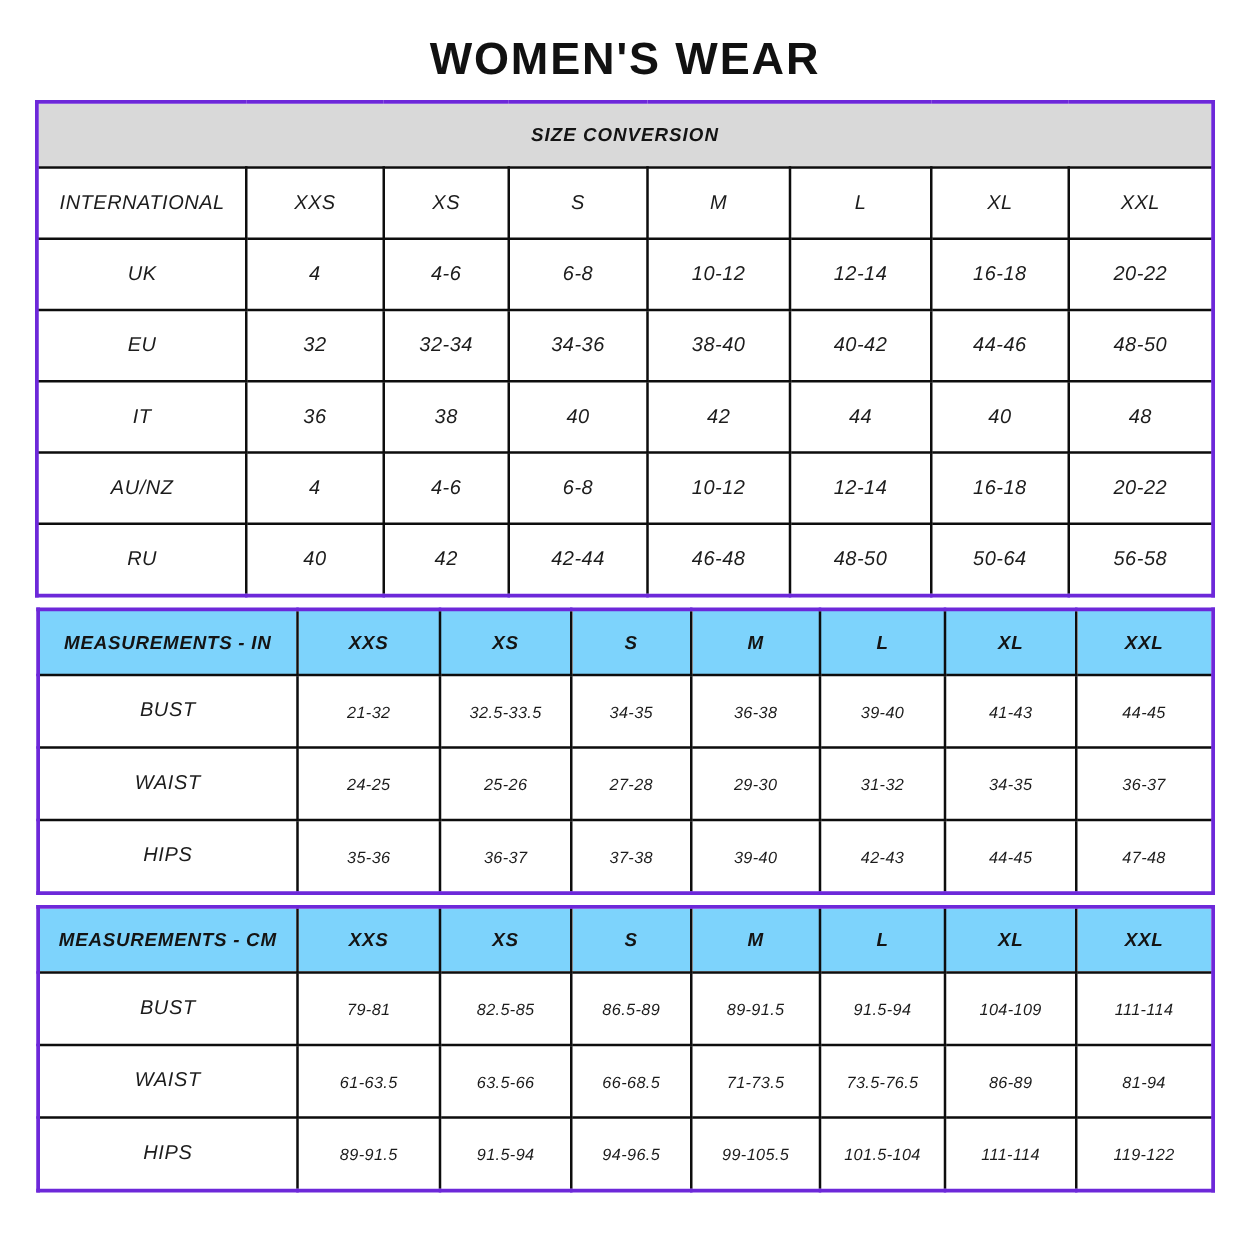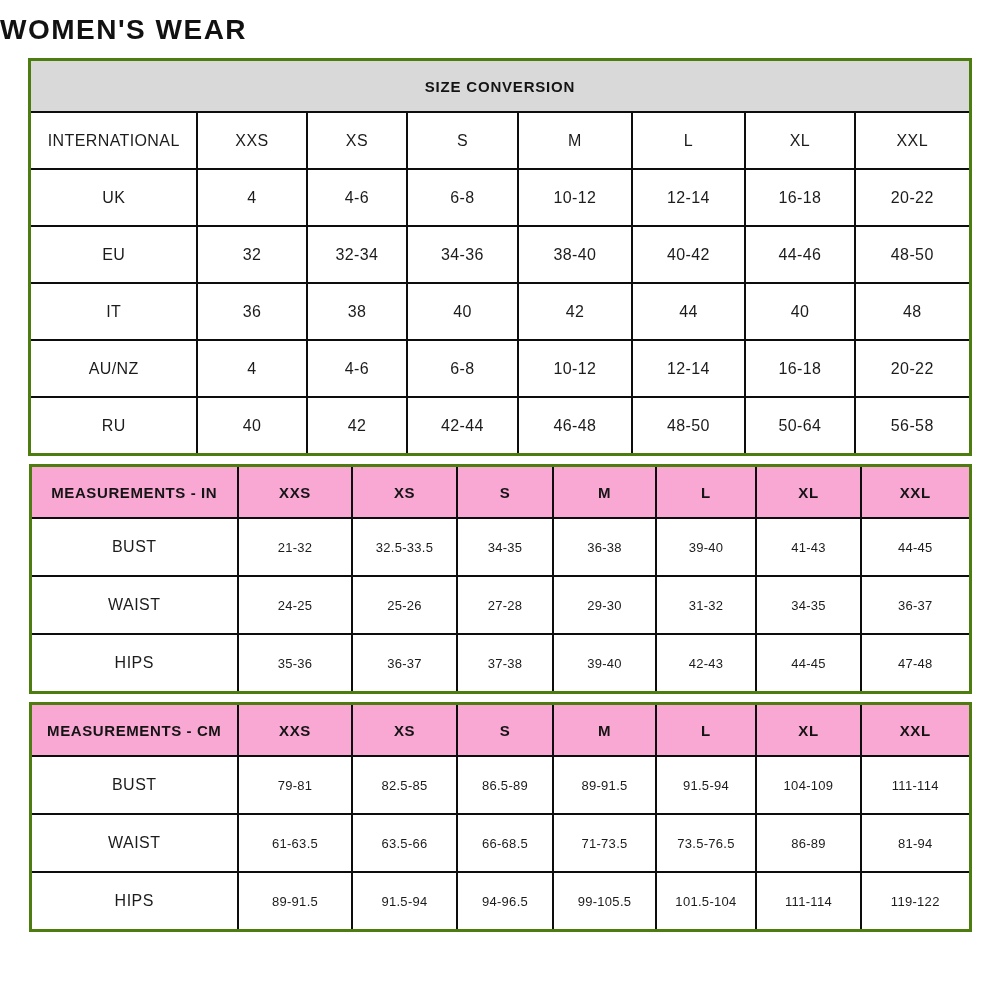--- a/index.html
+++ b/index.html
@@ -14,33 +14,34 @@
     color: #1c1c1c;
     -webkit-font-smoothing: antialiased;
   }
   .page {
     width: 1000px;
     height: 1000px;
     box-sizing: border-box;
     padding-top: 10px;
   }
   .page-title {
-    text-align: left;
-    font-size: 28px;
+    text-align: center;
+    font-size: 36px;
     font-weight: 700;
     letter-spacing: 1.5px;
-    margin: 4px 0 12px 0;
+    margin: 16px 0 12px 0;
     color: #111111;
   }
   table.tbl {
     border-collapse: collapse;
     table-layout: fixed;
     width: 940px;
     margin: 0 auto 8px auto;
-    border: 3px solid #4d7c0f;
+    border: 3px solid #6d28d9;
+    font-style: italic;
   }
   table.tbl td, table.tbl th {
     border: 2px solid #0d0d0d;
     text-align: center;
     vertical-align: middle;
     padding: 0 4px;
     overflow: hidden;
     white-space: nowrap;
   }
   
@@ -53,21 +54,21 @@
     color: #141414;
   }
   
   .t1 tbody td {
     height: 55px;
     font-size: 16px;
     letter-spacing: 0.4px;
   }
   
   tr.sizes-row th {
-    background: #f9a8d4;
+    background: #7dd3fc;
     font-weight: 700;
     font-size: 15px;
     letter-spacing: 0.6px;
     height: 50px;
     color: #141414;
     text-align: center;
   }
   
   .t2 tbody td, .t3 tbody td {
     height: 56px;

